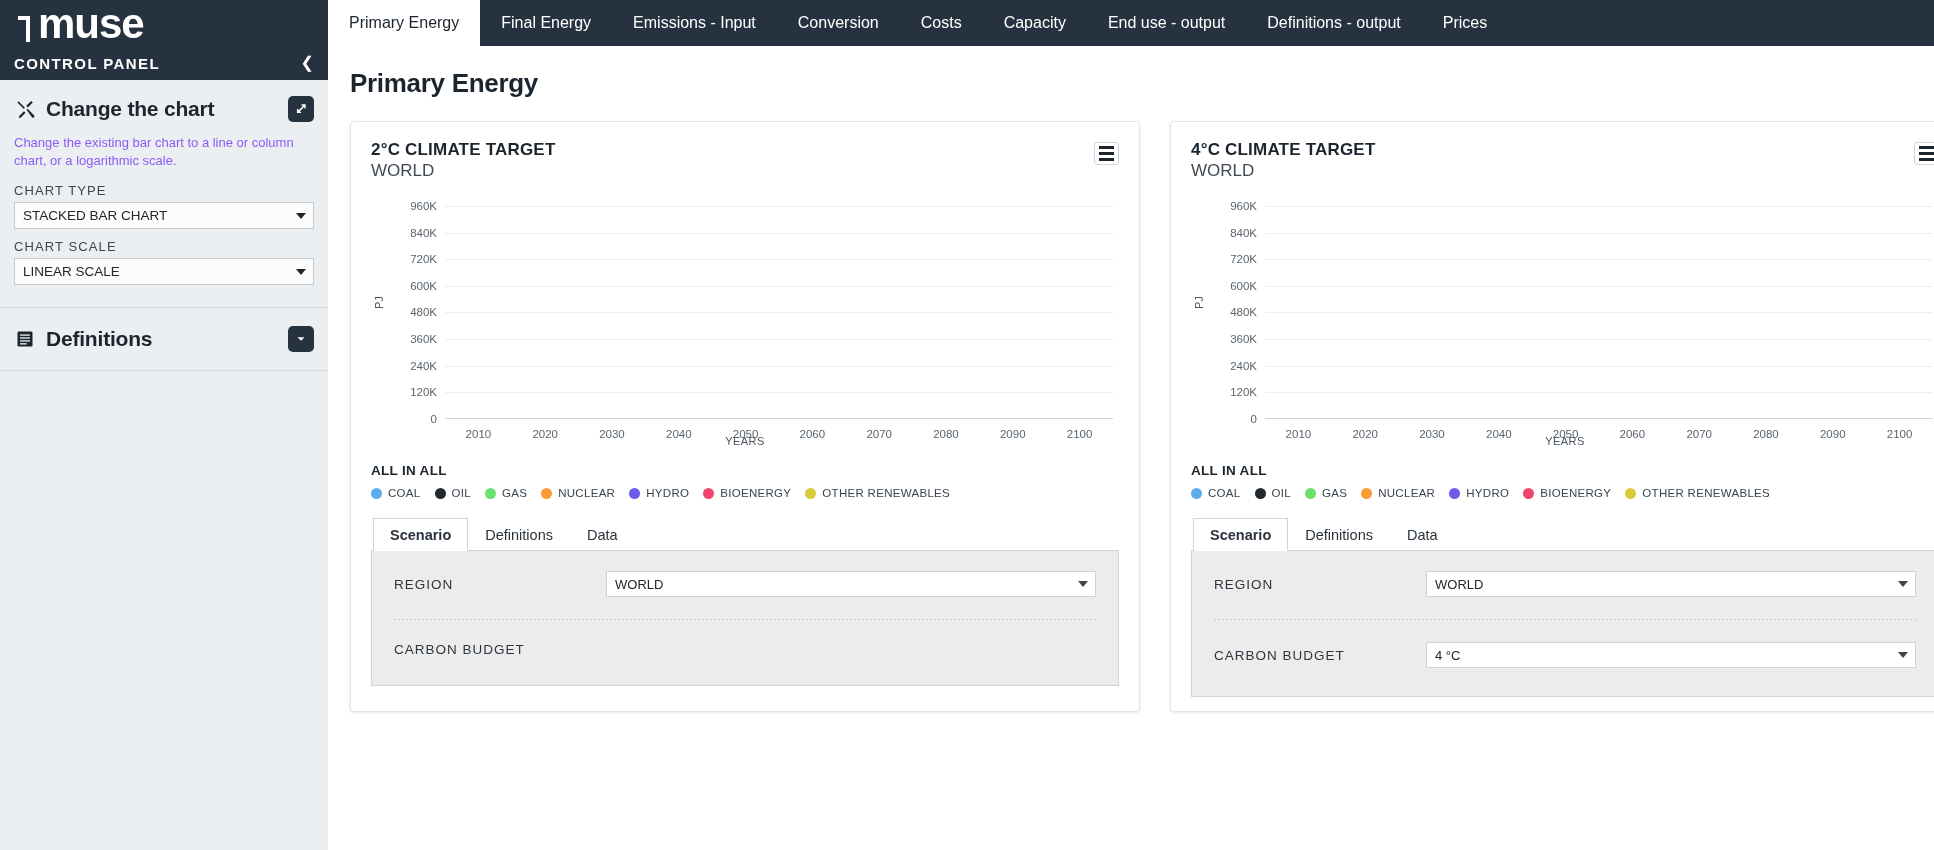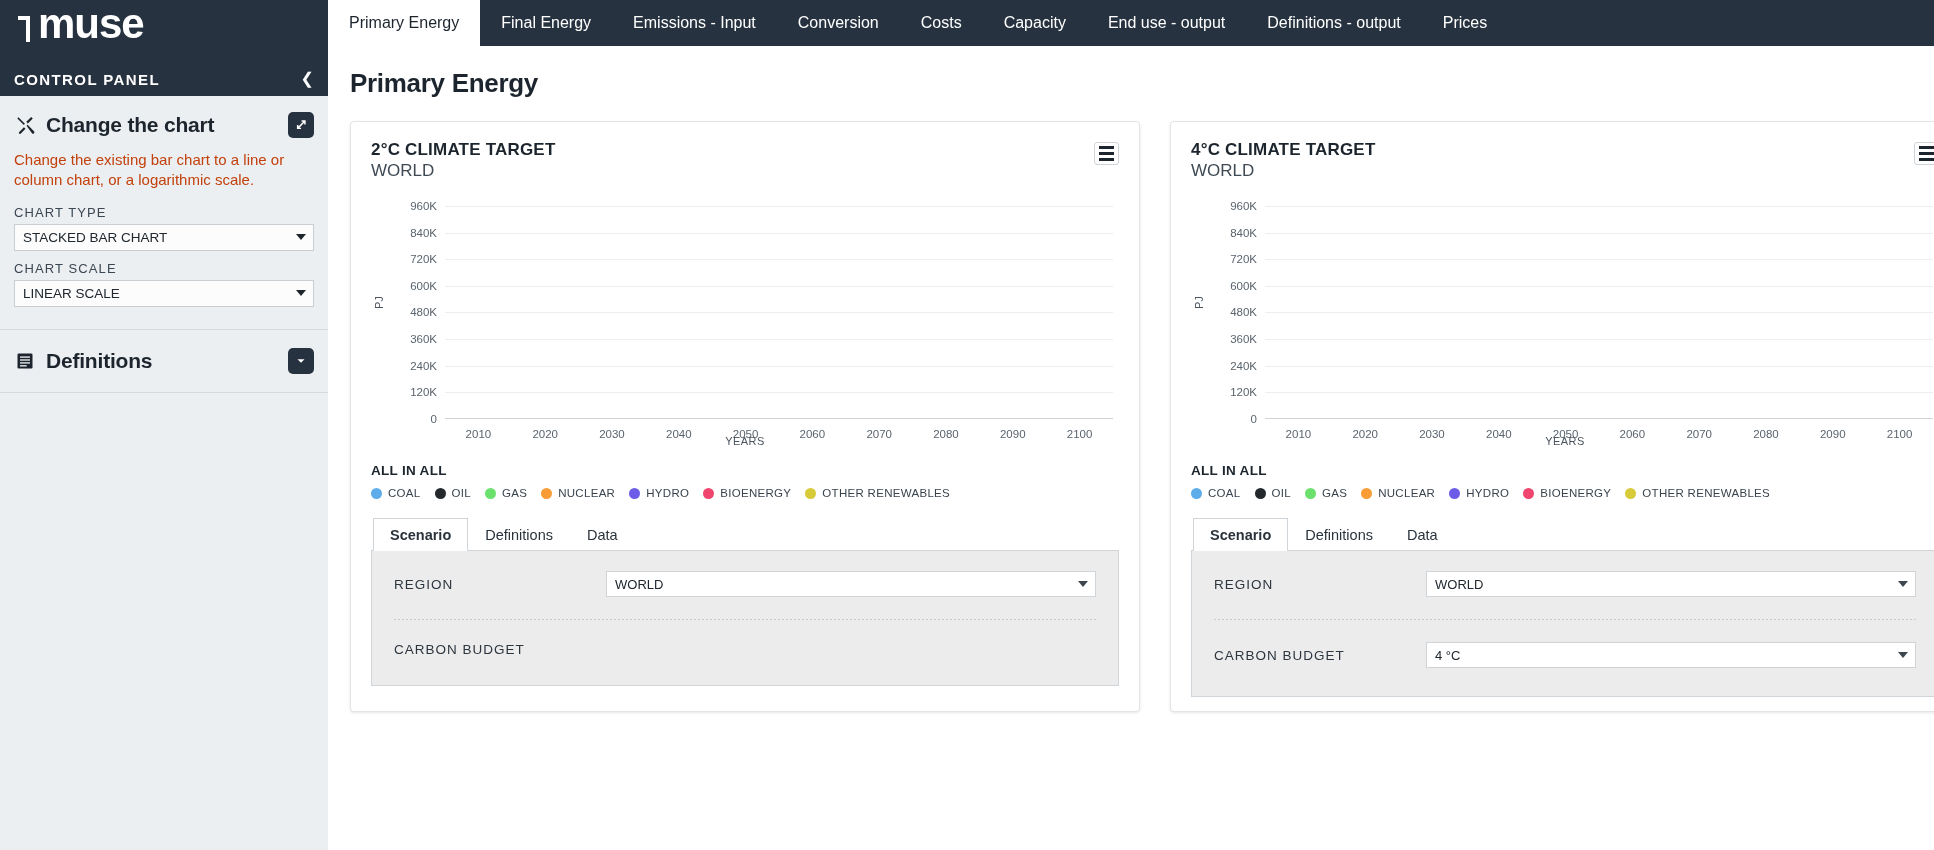--- a/index.html
+++ b/index.html
@@ -6,39 +6,39 @@
   html, body {
     width: 1934px; height: 850px;
     font-family: "Liberation Sans", sans-serif;
     background: #ffffff;
     overflow: hidden;
   }
   .app { position: relative; width: 1934px; height: 850px; display: flex; }
 
   
   .sidebar { width: 328px; height: 850px; background: #eceff1; flex: 0 0 328px; position: relative; }
-  .sb-top { background: #26323f; height: 96px; position: relative; padding: 0 18px; }
+  .sb-top { background: #26323f; height: 80px; position: relative; padding: 0 18px; }
   .logo { position: absolute; left: 18px; top: 2px; color: #fff; font-size: 42px;
           font-weight: 700; letter-spacing: -1px; line-height: 44px; }
   .logo .tick { display: inline-block; width: 20px; height: 26px; position: relative; vertical-align: -4px; }
   .logo .tick:before { content:""; position:absolute; left:8px; top:0; width:4px; height:26px; background:#fff; }
   .logo .tick:after { content:""; position:absolute; left:0px; top:0px; width:12px; height:4px; background:#fff; }
   .cp-bar { position: absolute; left: 0; bottom: 0; width: 100%; height: 34px;
             display: flex; align-items: center; padding: 0 14px; }
   .cp-title { color: #fff; font-size: 15px; font-weight: 700; letter-spacing: 1.4px; }
   .cp-collapse { margin-left: auto; color: #fff; font-size: 16px; line-height: 1; cursor: pointer; }
 
   .panel-section { background: #eceff1; border-bottom: 1px solid #d6dade; padding: 16px 14px 22px 14px; }
   .panel-head { display: flex; align-items: center; gap: 10px; }
   .panel-head .ico { width: 22px; height: 22px; display:flex; align-items:center; justify-content:center; }
   .panel-head h3 { font-size: 21px; font-weight: 700; color: #1c252e; letter-spacing: -0.2px; }
   .panel-badge { margin-left: auto; width: 26px; height: 26px; background: #26323f; border-radius: 5px;
                  display: flex; align-items: center; justify-content: center; cursor: pointer; }
   .panel-badge svg { display:block; }
-  .panel-desc { font-size: 15px; color: #c2410c; line-height: 1.35; margin-top: 12px; margin-bottom: 14px; }
+  .panel-desc { font-size: 13px; color: #8b5cf6; line-height: 1.35; margin-top: 12px; margin-bottom: 14px; }
   .field-label { font-size: 13px; letter-spacing: 1.1px; color: #3b4752; font-weight: 400; margin: 10px 0 4px; }
   .select-box { position: relative; background: #fcfcfc; border: 1px solid #c9ced3; height: 27px;
                 display: flex; align-items: center; padding: 0 24px 0 8px; font-size: 13.5px; color: #20272e;
                 cursor: pointer; }
   .select-box .caret { position: absolute; right: 7px; top: 50%; transform: translateY(-50%);
                        width:0;height:0;border-left:5px solid transparent;border-right:5px solid transparent;
                        border-top:6px solid #1d242b; }
   .panel-section.collapsed { padding: 18px 14px; }
 
   

